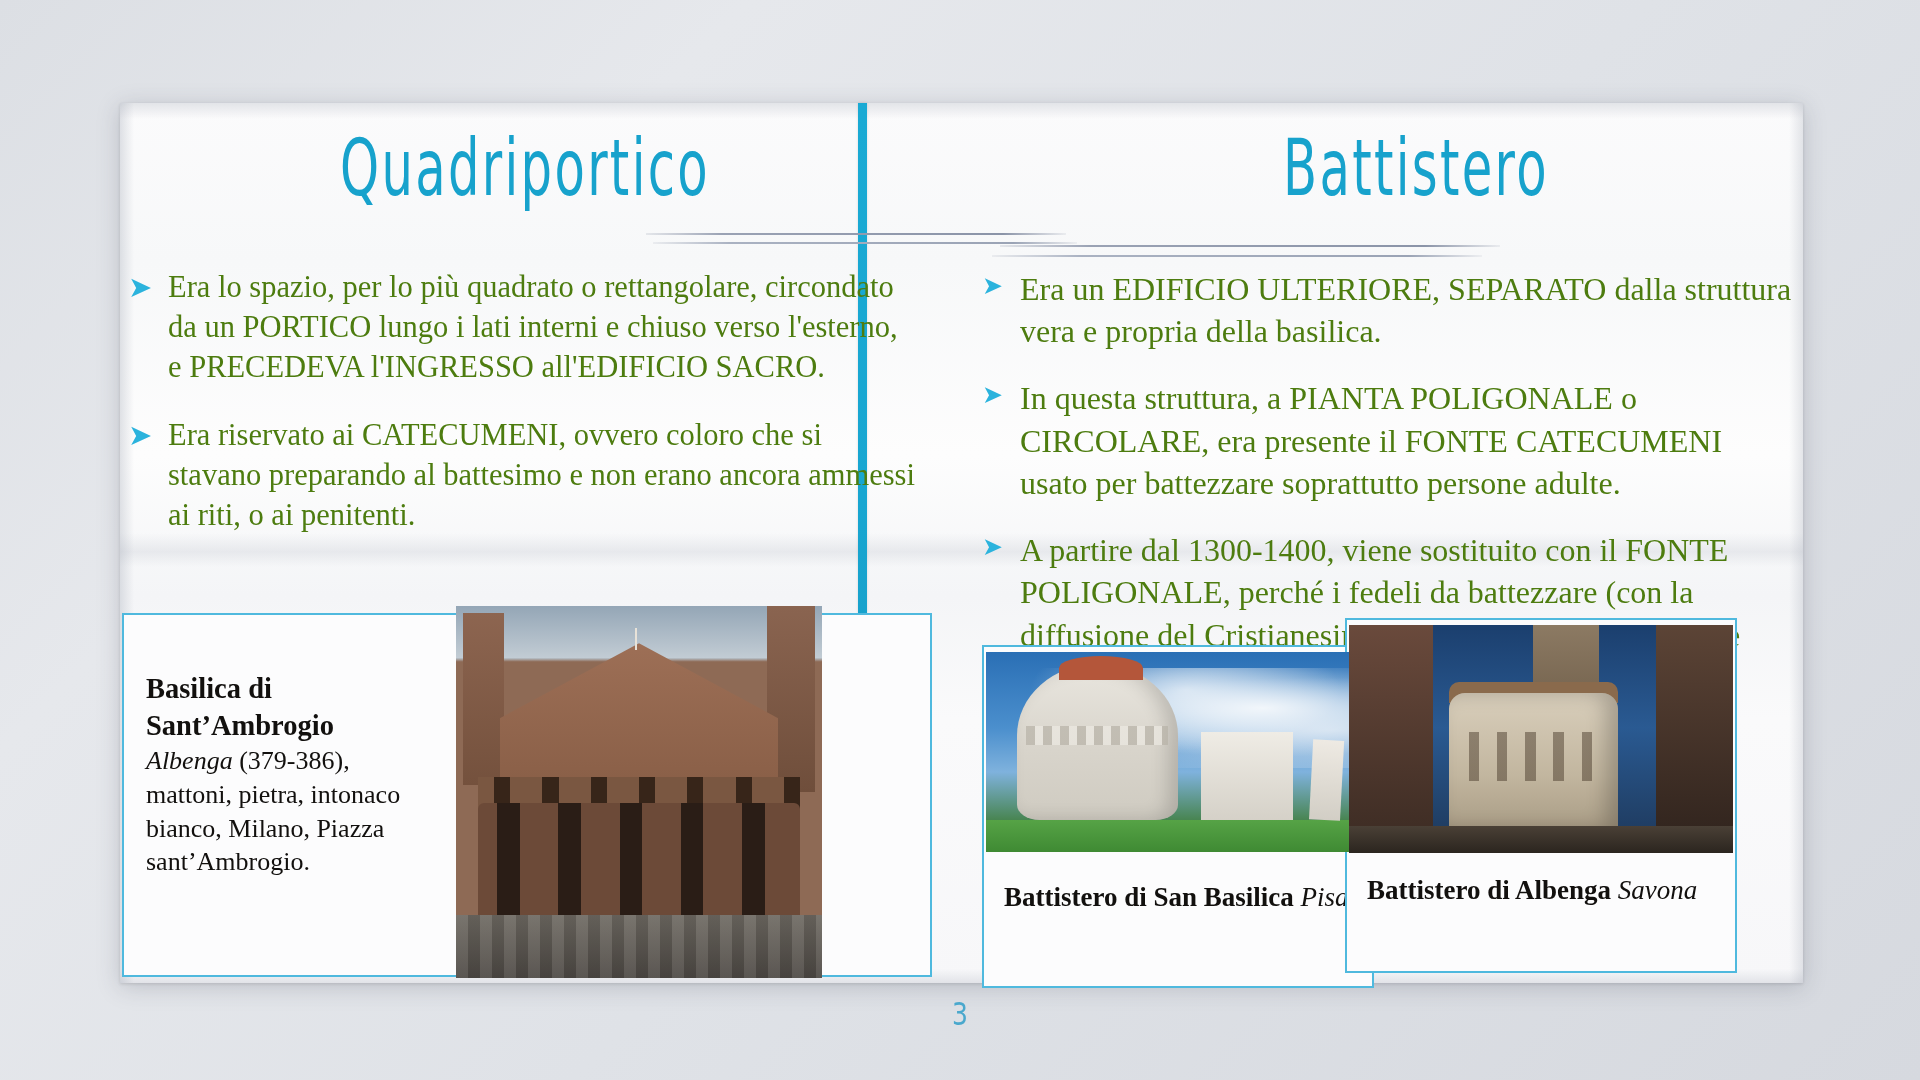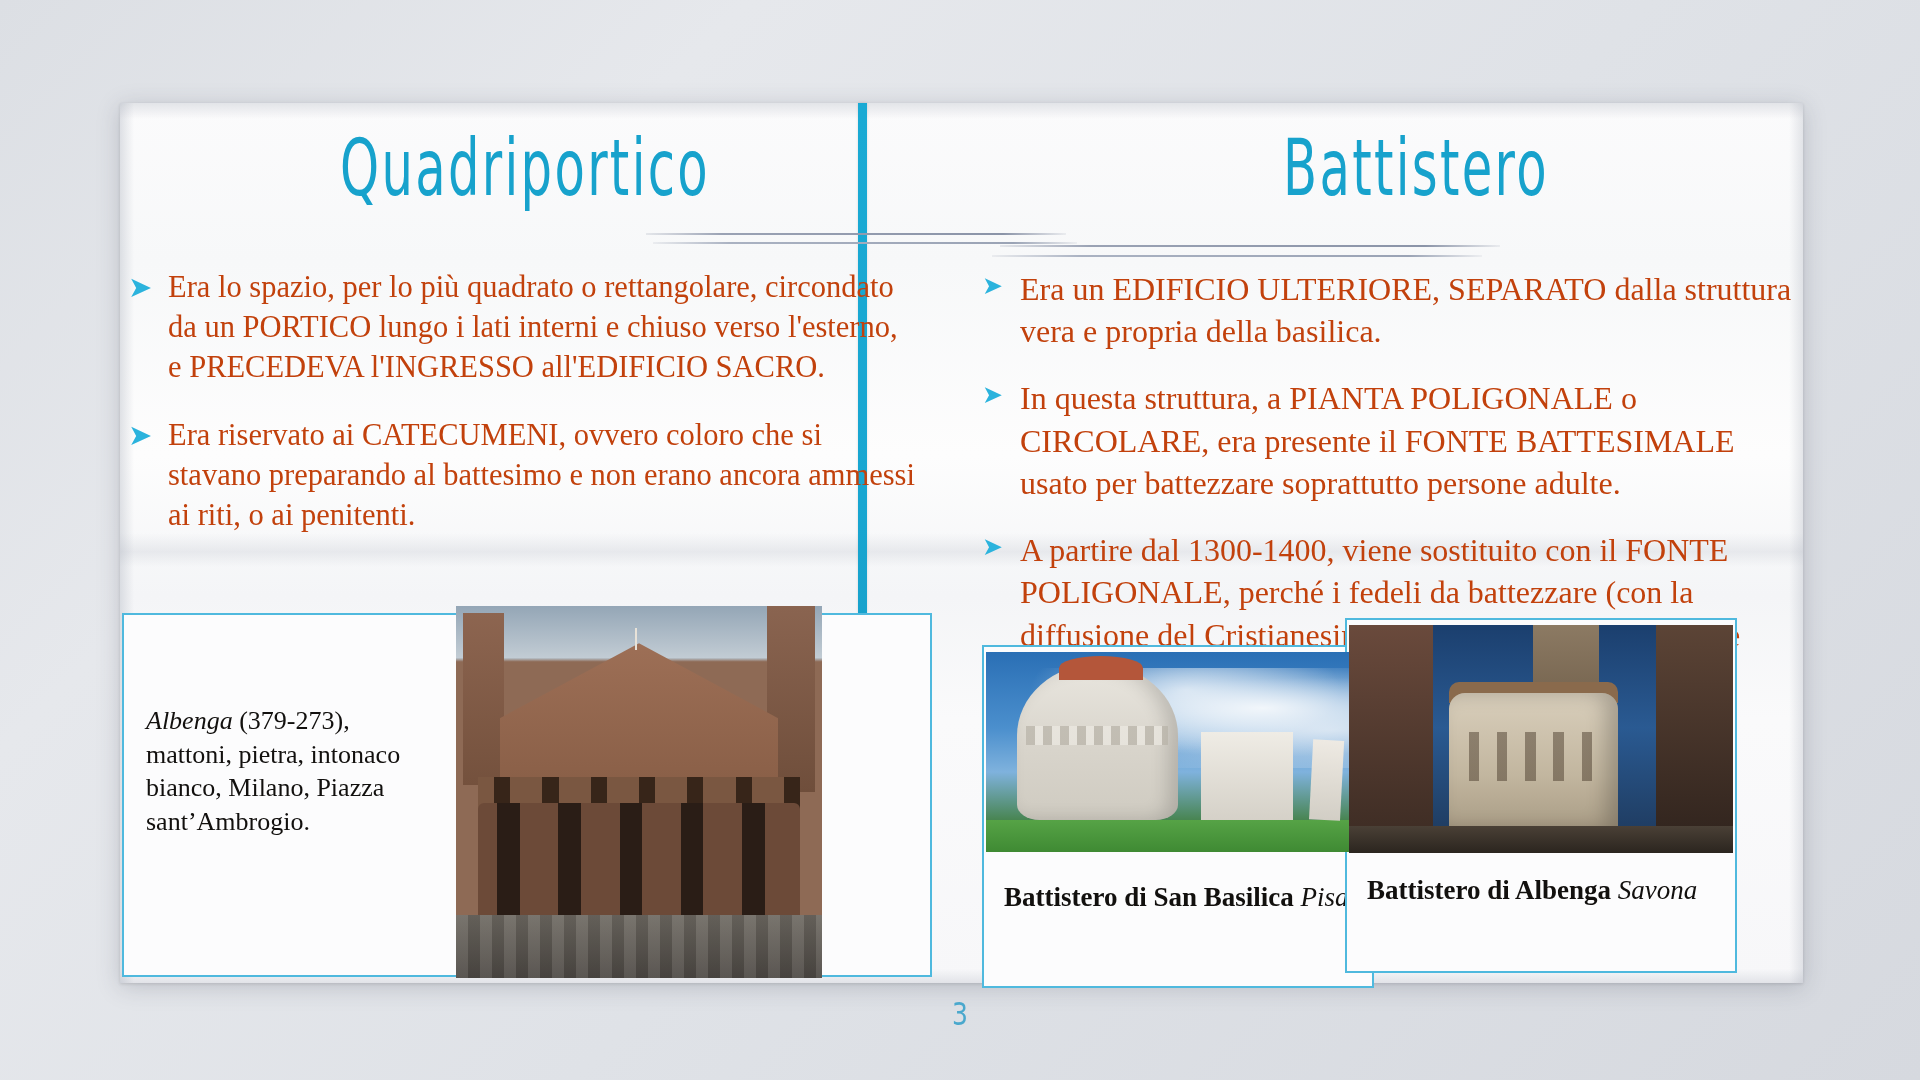--- a/index.html
+++ b/index.html
@@ -74,21 +74,21 @@
   .bullet-row {
     display: flex;
     align-items: flex-start;
   }
   .bullet-glyph {
     flex: 0 0 auto;
     color: #2bb3dd;
     line-height: 1;
     user-select: none;
   }
-  .bullet-text { flex: 1 1 auto; color: #c2410c; }
+  .bullet-text { flex: 1 1 auto; color: #4d7c0f; }
 
   
   #col-left .bullet-row { margin-bottom: 28px; }
   #col-left .bullet-glyph { font-size: 29px; width: 40px; padding-top: 5px; }
   #col-left .bullet-text { font-size: 30.5px; line-height: 1.31; }
 
   
   #col-right .bullet-row { margin-bottom: 25px; }
   #col-right .bullet-glyph { font-size: 25px; width: 38px; padding-top: 5px; }
   #col-right .bullet-text { font-size: 32px; line-height: 1.32; }
@@ -315,22 +315,23 @@
     <span class="bullet-text">Era lo spazio, per lo più quadrato o rettangolare, circondato da un PORTICO lungo i lati interni e chiuso verso l'esterno, e PRECEDEVA l'INGRESSO all'EDIFICIO SACRO.</span>
   </div>
   <div class="bullet-row">
     <span class="bullet-glyph">➤</span>
     <span class="bullet-text">Era riservato ai CATECUMENI, ovvero coloro che si stavano preparando al battesimo e non erano ancora ammessi ai riti, o ai penitenti.</span>
   </div>
 </div>
 
 <div class="caption-box" id="cap-left">
   <div class="txt caption-text">
+    <span class="caption-title">Basilica di Sant’Ambrogio</span>
     <br>
-    <span class="i">Albenga</span><span> (379-273), mattoni, pietra, intonaco bianco, Milano, Piazza sant’Ambrogio.</span>
+    <span class="i">Albenga</span><span> (379-386), mattoni, pietra, intonaco bianco, Milano, Piazza sant’Ambrogio.</span>
   </div>
 </div>
 
 <div class="photo" id="photo-ambrogio">
   <div class="sky"></div>
   <div class="tower-l"></div>
   <div class="tower-r"></div>
   <div class="facade"></div>
   <div class="cross"></div>
   <div class="arches2"></div>
@@ -338,21 +339,21 @@
   <div class="floor"></div>
 </div>
 
 <div class="column" id="col-right">
   <div class="bullet-row">
     <span class="bullet-glyph">➤</span>
     <span class="bullet-text"><span>Era un EDIFICIO ULTERIORE, SEPARATO dalla struttura vera e propria della basilica.</span></span>
   </div>
   <div class="bullet-row">
     <span class="bullet-glyph">➤</span>
-    <span class="bullet-text"><span>In questa struttura, a PIANTA POLIGONALE o CIRCOLARE, era presente il FONTE BATTESIMALE usato per battezzare soprattutto persone adulte.</span></span>
+    <span class="bullet-text"><span>In questa struttura, a PIANTA POLIGONALE o CIRCOLARE, era presente il FONTE CATECUMENI usato per battezzare soprattutto persone adulte.</span></span>
   </div>
   <div class="bullet-row">
     <span class="bullet-glyph">➤</span>
     <span class="bullet-text"><span>A partire dal </span><span class="b">1300-1400</span><span>, viene sostituito con il FONTE POLIGONALE, perché i fedeli da battezzare (con la diffusione del Cristianesimo) sono ormai solo bambini e non più adulti.</span></span>
   </div>
 </div>
 
 <div class="caption-box" id="cap-pisa">
   <div class="txt caption-text">
     <span class="caption-title">Battistero di San Basilica </span><span class="i">Pisa</span>

